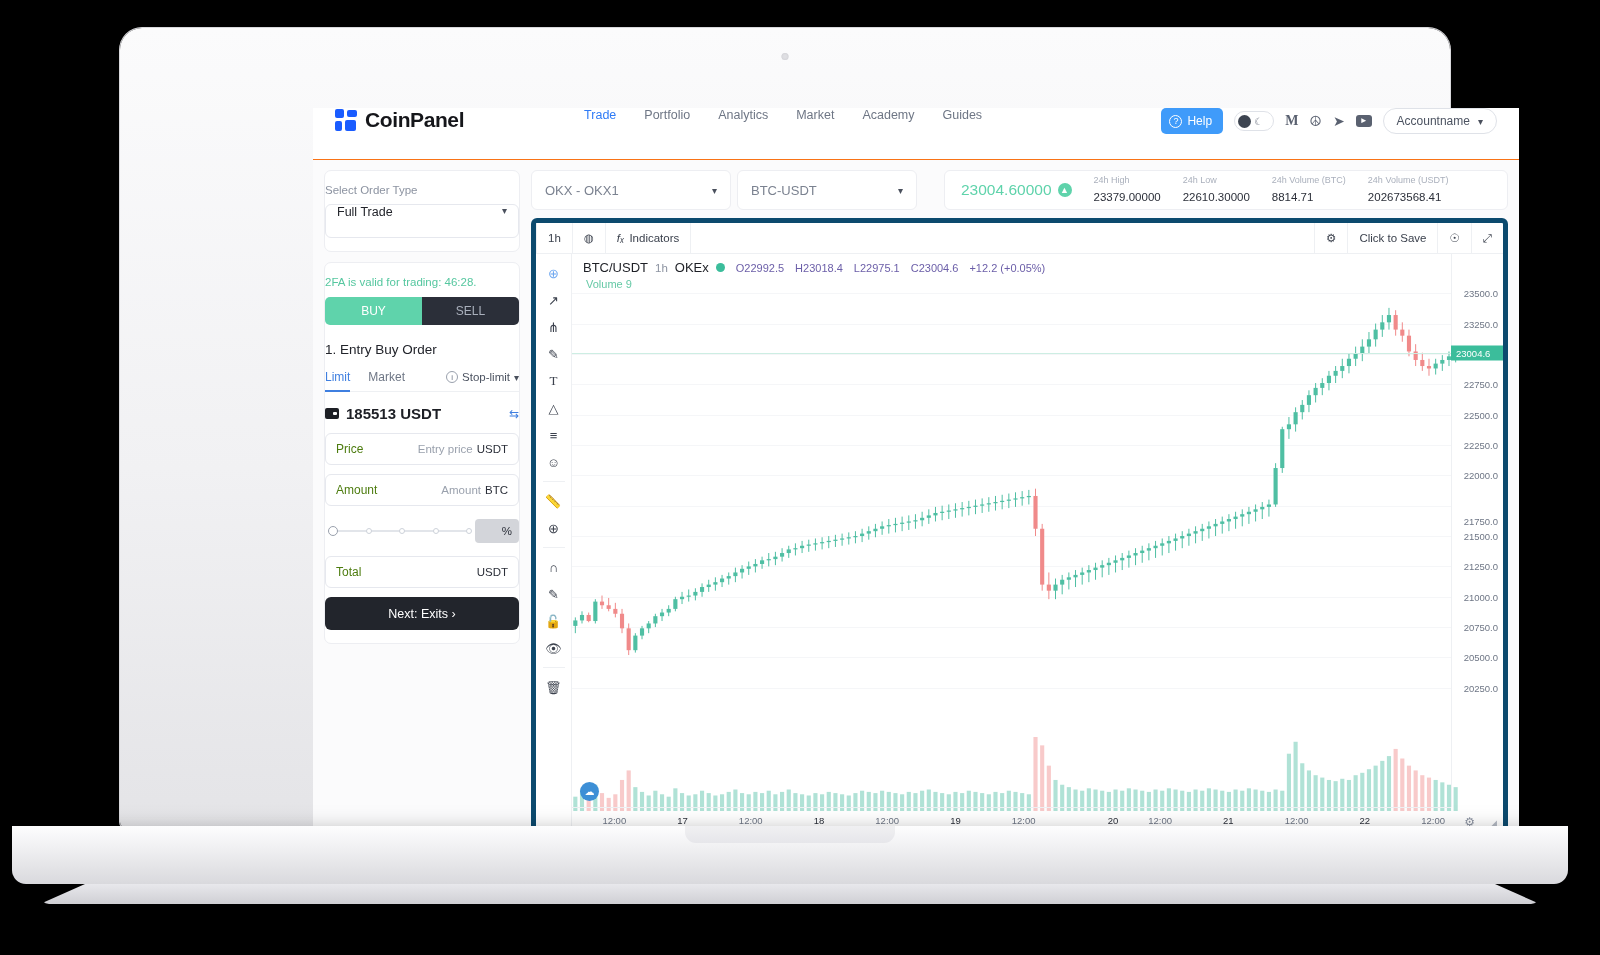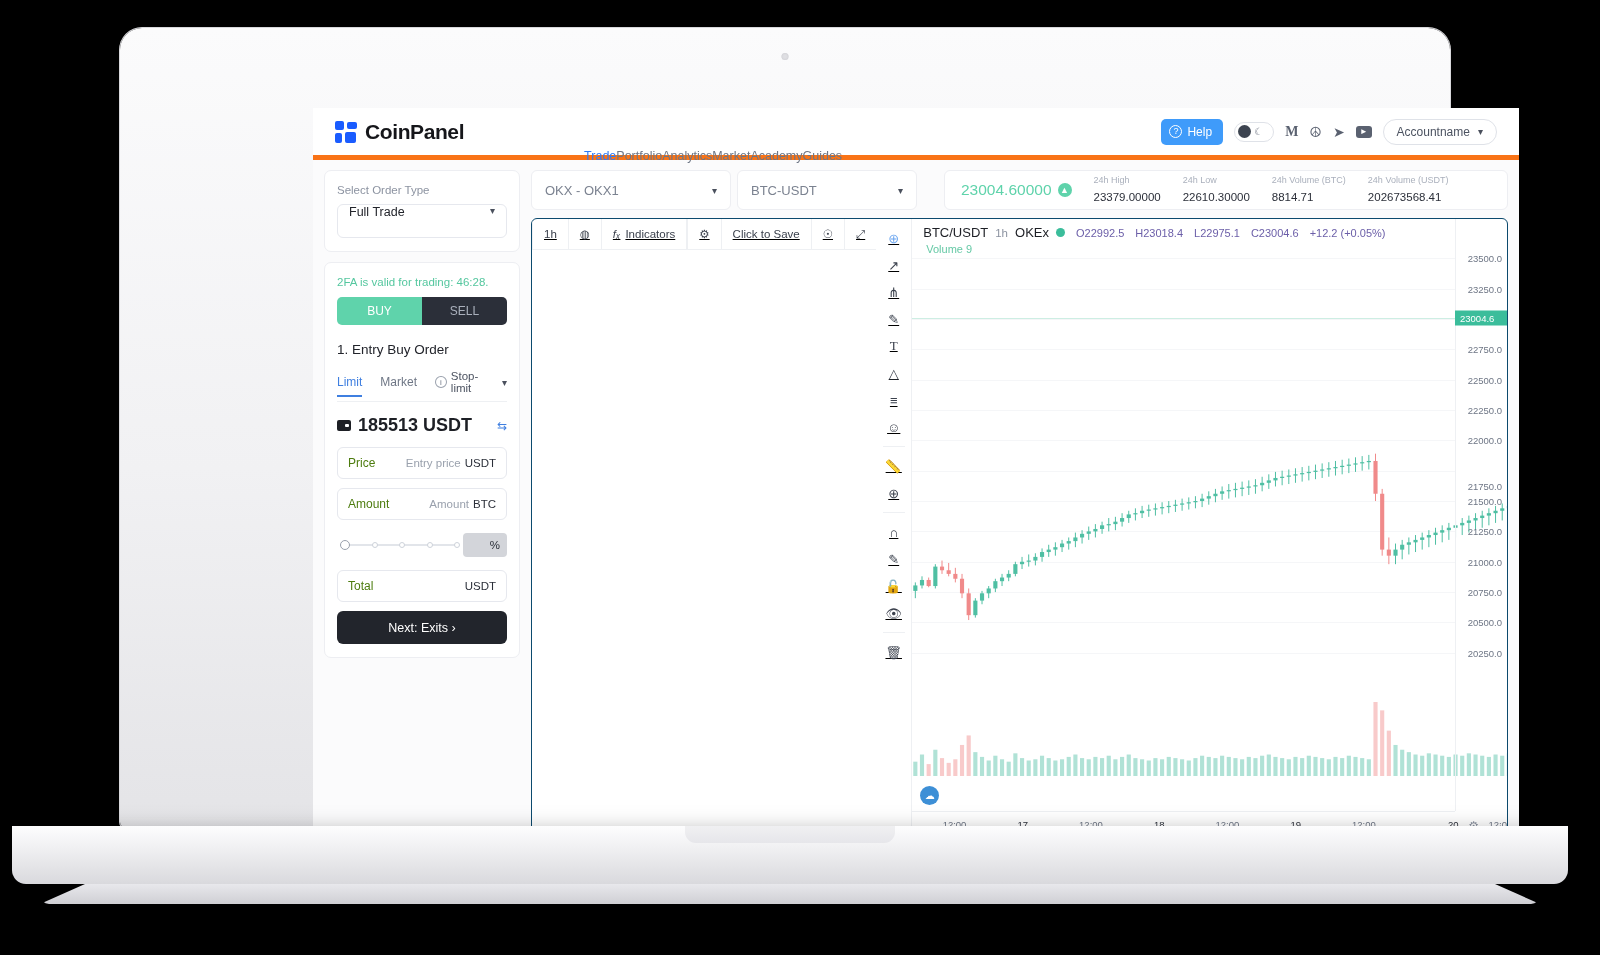--- a/index.html
+++ b/index.html
@@ -45,33 +45,33 @@
   .laptop-foot {
     position: absolute; left: 40px; top: 884px;
     width: 1500px; height: 20px;
     background: linear-gradient(180deg,#e8e8ec 0%,#cfcfd4 100%);
     border-radius: 0 0 9px 9px;
     clip-path: polygon(3% 0, 97% 0, 100% 100%, 0% 100%);
   }
 
   
   .topbar {
-    height: 52px; display: flex; align-items: center;
-    padding: 0 22px; background: #fff; border-bottom: 5px solid #f97316;
+    height: 52px; display: flex; align-items: flex-start;
+    padding: 0 22px; background: #fff; border-bottom: 1px solid #f97316;
   }
   .logo-wrap { display: flex; align-items: center; gap: 8px; }
   .logo-mark { width: 22px; height: 22px; position: relative; }
   .logo-mark i { position: absolute; background: #1a5cff; display:block; }
   .logo-mark i:nth-child(1){ left:0; top:0; width:9px; height:9px; border-radius:2px;}
   .logo-mark i:nth-child(2){ left:12px; top:1px; width:10px; height:7px; border-radius:2px;}
   .logo-mark i:nth-child(3){ left:0; top:12px; width:7px; height:10px; border-radius:2px;}
   .logo-mark i:nth-child(4){ left:10px; top:11px; width:11px; height:11px; border-radius:2px;}
   .logo-text { font-size: 21px; font-weight: bold; color: #15161a; letter-spacing:-.4px;}
 
-  .nav-links { display: flex; margin-left: 120px; margin-top: 48px; }
+  .nav-links { display: flex; gap: 28px; margin-left: 120px; }
   .nav-link { font-size: 12.5px; color: #6e7685; cursor: pointer; }
   .nav-link.active { color: #2f7bf6; }
 
   .topbar-right { margin-left: auto; display: flex; align-items: center; gap: 11px; }
   .help-btn {
     background: #3f9bfa; color: #fff; font-size: 12px; border-radius: 5px;
     padding: 6px 11px 6px 8px; display: flex; align-items: center; gap: 5px; cursor: pointer;
   }
   .help-circle { width:13px;height:13px;border:1.4px solid #fff;border-radius:50%;
     display:flex;align-items:center;justify-content:center;font-size:9px;line-height:1;}
@@ -88,21 +88,21 @@
     border: 1px solid #dfe2e8; border-radius: 14px; padding: 5px 13px;
     font-size: 12px; color: #4c5361; display: flex; align-items: center; gap: 8px; cursor: pointer;
   }
 
   
   .workspace { display: flex; height: 688px; background: #fbfbfc; }
 
   
   .order-col { width: 218px; padding: 10px 11px; }
   .card { background: #fff; border: 1px solid #edeef2; border-radius: 7px; }
-  .card.pad { padding: 13px 12px; }
+  .card.pad { padding: 13px 0; }
   .field-label { font-size: 11.5px; color: #8c93a1; margin-bottom: 8px; }
   .select-box {
     border: 1px solid #e6e8ee; border-radius: 6px; height: 34px;
     display: flex; align-items: flex-start; justify-content: space-between;
     padding: 0 11px; font-size: 12.5px; color: #22242b; cursor: pointer; background:#fff;
   }
   .chev { color: #4a505d; font-size: 10px; }
 
   .twofa { font-size: 11.5px; color: #55c79f; margin-bottom: 9px; }
   .bs-toggle { display: flex; height: 28px; border-radius: 5px; overflow: hidden; }
@@ -121,21 +121,21 @@
   .stop-limit { margin-left: auto; font-size: 11.5px; color: #4c5361;
     display: flex; align-items: center; gap: 4px; cursor: pointer; }
   .i-circle { width:12px;height:12px;border:1px solid #9aa1ad;border-radius:50%;
     font-size:8px;display:flex;align-items:center;justify-content:center;color:#6e7685;}
 
   .balance-row { display: flex; align-items: center; margin: 13px 0 11px; }
   .wallet-icon { width: 14px; height: 11px; background:#1d1f25; border-radius:2px;
     position: relative; margin-right: 7px; }
   .wallet-icon::after { content:""; position:absolute; right:2px; top:4px;
     width:4px; height:3px; background:#fff; border-radius:1px; }
-  .balance-text { font-size: 18px; color: #1d1f25; font-weight: bold; }
+  .balance-text { font-size: 15px; color: #1d1f25; font-weight: bold; }
   .refresh-ic { margin-left: auto; color: #3f7fe0; font-size: 12px; cursor: pointer; }
 
   .input-row {
     border: 1px solid #e6e8ee; border-radius: 6px; height: 32px; margin-bottom: 9px;
     display: flex; align-items: center; padding: 0 10px; background: #fff;
   }
   .input-row .lbl { font-size: 12px; color: #4d7c0f; }
   .input-row .right { margin-left: auto; font-size: 11.5px; color: #9aa1ad; }
   .input-row .right b { color: #2b2f39; font-weight: normal; margin-left: 4px; }
 
@@ -168,22 +168,22 @@
   .ticker {
     flex: 1; background: #fff; border: 1px solid #edeef2; border-radius: 6px;
     display: flex; align-items: center; padding: 0 16px; gap: 22px; margin-left: 21px;
   }
   .last-price { font-size: 15.5px; color: #5fd3ab; display: flex; align-items: center; gap: 6px; }
   .up-arrow { width: 14px; height: 14px; border-radius: 50%; background: #5fd3ab;
     color: #fff; font-size: 9px; display: flex; align-items: center; justify-content: center; }
   .tick-stat .k { font-size: 9px; color: #aab0bc; margin-bottom: 2px; }
   .tick-stat .v { font-size: 11.5px; color: #2b2f39; }
 
-  .chart-panel { flex: 1; background: #fff; border: 1px solid #0c4a6e; border-radius: 6px;
-    display: flex; flex-direction: row; overflow: hidden; text-decoration: underline; }
+  .chart-panel { flex: 1; background: #fff; border: 5px solid #0c4a6e; border-radius: 6px;
+    display: flex; flex-direction: column; overflow: hidden; }
   .chart-head { height: 31px; display: flex; align-items: center;
     border-bottom: 1px solid #eef0f3; }
   .ch-btn { padding: 0 11px; height: 100%; display: flex; align-items: center;
     font-size: 11.5px; color: #3b414d; border-right: 1px solid #eef0f3; cursor: pointer; gap: 5px; }
   .ch-btn.first { border-left: 1px solid #eef0f3; }
   .ch-right { margin-left: auto; display: flex; height: 100%; align-items: center; }
   .ch-btn.noborder { border-right: none; }
 
   .chart-body { flex: 1; display: flex; }
   .tool-rail { width: 36px; border-right: 1px solid #eef0f3; display: flex;

